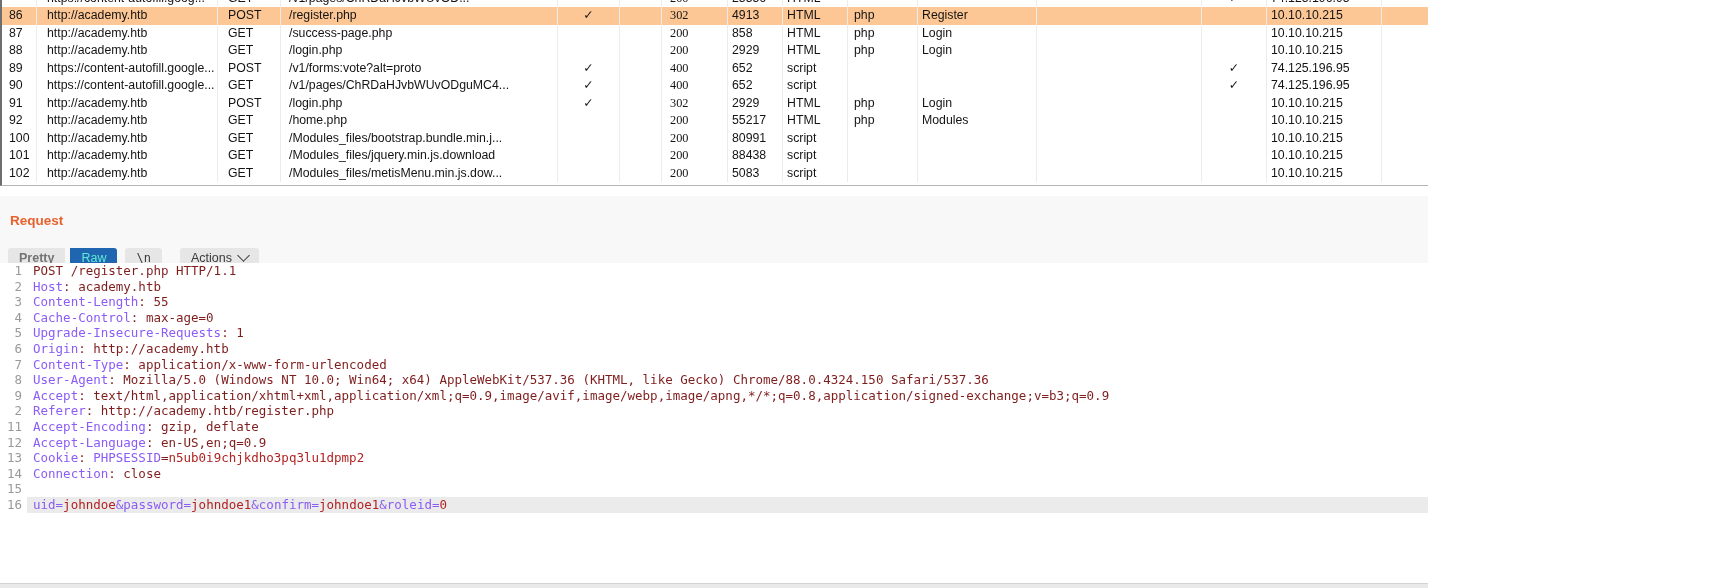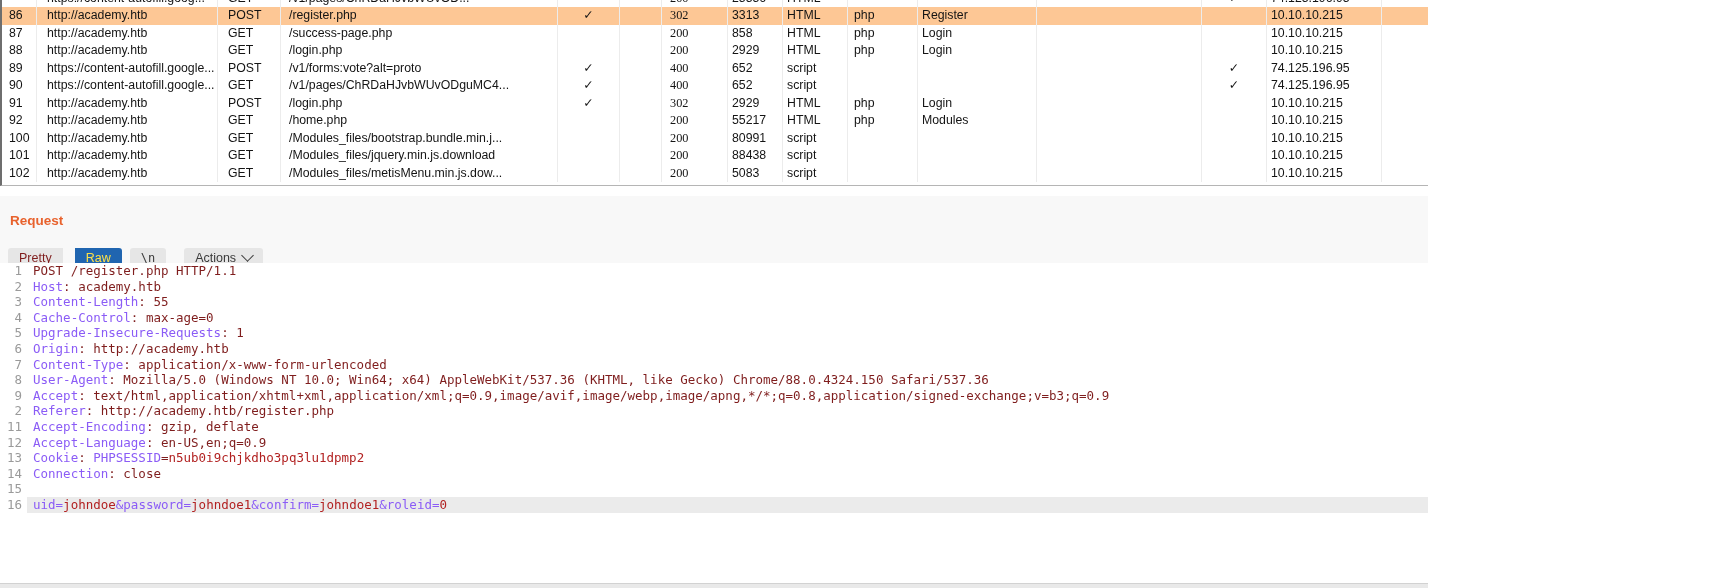--- a/index.html
+++ b/index.html
@@ -33,22 +33,22 @@
   .w-port{width:45px;}
   .w-fill{flex:1 1 auto;border-right:none;}
 
   
   #req-band{position:absolute;left:0;top:196px;width:1698px;height:76px;background:#f8f8f8;}
   #req-title{position:absolute;left:10px;top:17px;font-size:13.5px;font-weight:bold;color:#e8622d;}
   #tab-bar{position:absolute;left:8px;top:52px;display:flex;align-items:center;}
   .btn{box-sizing:border-box;display:inline-flex;align-items:center;height:19px;padding:0 11px;
        background:#e6e6e6;color:#3a3a3a;border:none;font-family:"Liberation Sans",sans-serif;
        font-size:12.5px;cursor:pointer;}
-  #btn-pretty{border-radius:3px 0 0 3px;color:#7f1d1d;margin-right:12px;}
-  #btn-raw{border-radius:0 3px 3px 0;background:#2065b0;color:#fde047;}
+  #btn-pretty{border-radius:3px 0 0 3px;color:#737373;margin-right:5px;font-weight:bold;}
+  #btn-raw{border-radius:0 3px 3px 0;background:#2065b0;color:#5eead4;}
   #btn-nl{border-radius:3px;margin-left:8px;font-family:"DejaVu Sans Mono",monospace;font-size:12px;}
   #btn-actions{border-radius:3px;margin-left:18px;}
   .chev{display:inline-block;width:8px;height:8px;margin-left:7px;position:relative;top:-2px;
         border-right:1.6px solid #3a3a3a;border-bottom:1.6px solid #3a3a3a;transform:rotate(45deg);}
 
   
   #editor{position:absolute;left:0;top:263px;width:1713px;height:320px;overflow:hidden;background:#fff;}
   #gutter-line{position:absolute;left:27px;top:263px;width:1px;height:320px;background:#d8d8d8;}
   .eline{display:flex;height:15.6px;line-height:15.6px;
          font-family:"DejaVu Sans Mono",monospace;font-size:12.5px;}
@@ -92,21 +92,21 @@
         <span class="tc w-fill"></span>
       </div>
       <div class="trow selected">
         <span class="tc w-num">86</span>
         <span class="tc w-host">http://academy.htb</span>
         <span class="tc w-method">POST</span>
         <span class="tc w-url">/register.php</span>
         <span class="tc w-params">✓</span>
         <span class="tc w-edited"></span>
         <span class="tc w-status">302</span>
-        <span class="tc w-length">3313</span>
+        <span class="tc w-length">4913</span>
         <span class="tc w-mime">HTML</span>
         <span class="tc w-ext">php</span>
         <span class="tc w-title">Register</span>
         <span class="tc w-comment"></span>
         <span class="tc w-tls"></span>
         <span class="tc w-ip">10.10.10.215</span>
         <span class="tc w-cookies"></span>
         <span class="tc w-time">10:18:44 7 M...</span>
         <span class="tc w-port">8080</span>
         <span class="tc w-fill"></span>

